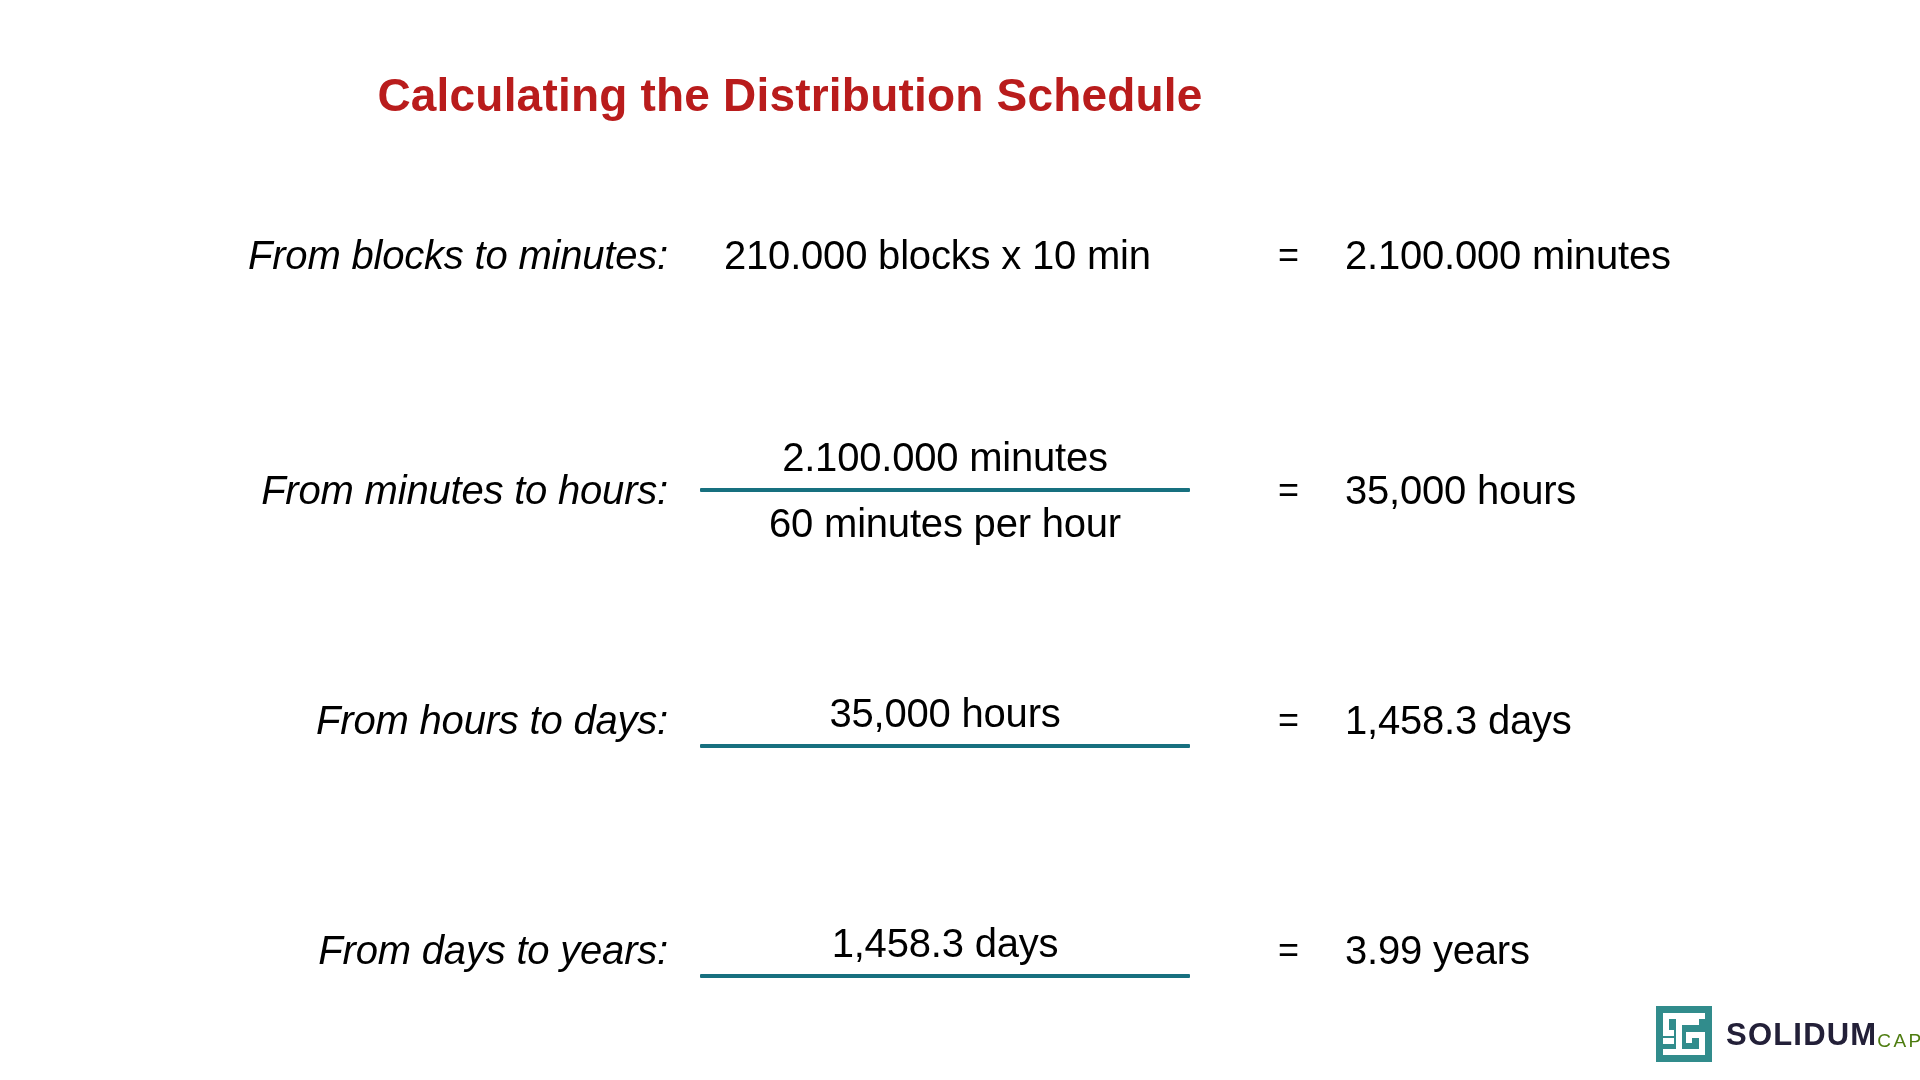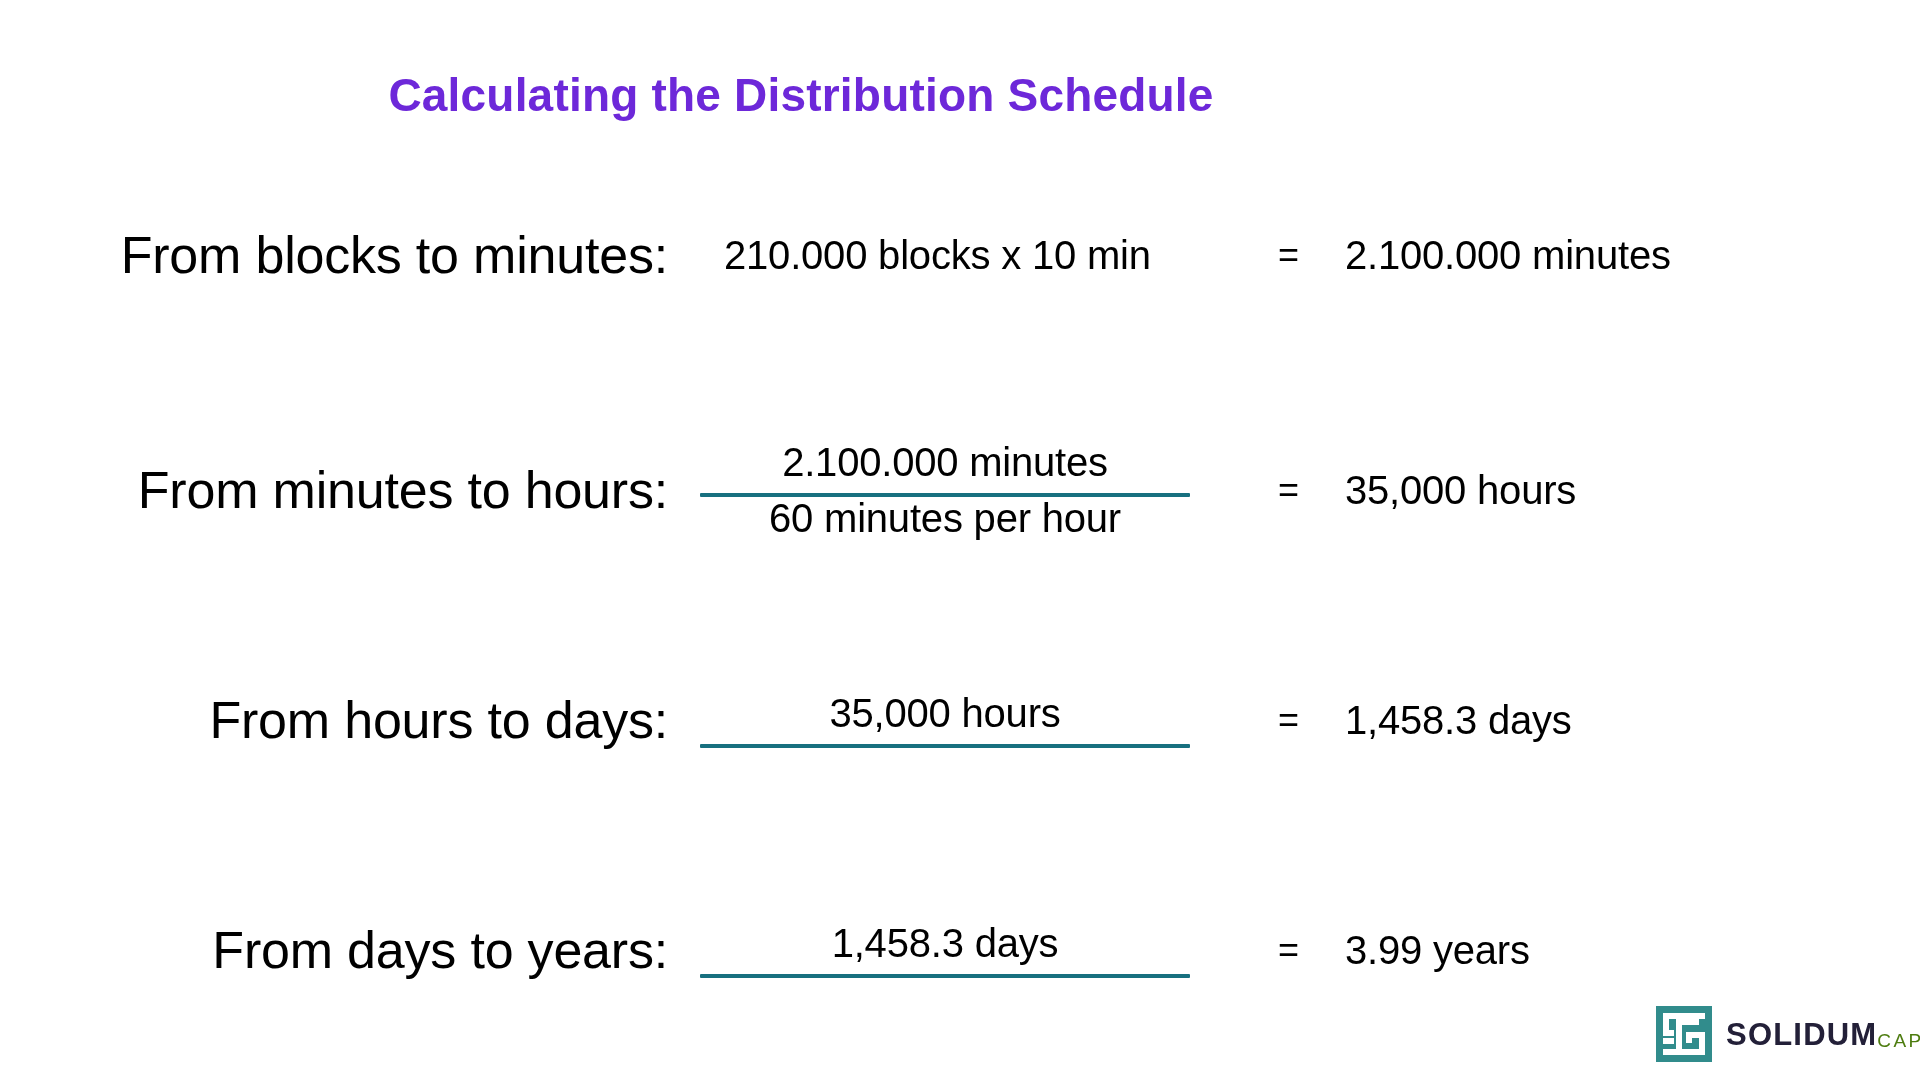--- a/index.html
+++ b/index.html
@@ -13,48 +13,49 @@
     position: relative;
     overflow: hidden;
     font-family: "Liberation Sans", "DejaVu Sans", sans-serif;
     color: #000000;
   }
 
   
   #slide-title {
     position: absolute;
     top: 68px;
-    left: 15px;
+    left: 4px;
     width: 1572px;
     text-align: center;
     font-size: 46px;
     font-weight: 700;
     letter-spacing: 0.2px;
-    color: #6d28d9;
+    color: #b91c1c;
     white-space: nowrap;
   }
 
   
   .calc-row {
     position: absolute;
     left: 0;
     width: 1920px;
     height: 0;
   }
 
   
   .row-label {
     position: absolute;
     right: 1252px;          
     transform: translateY(-50%);
-    font-size: 52px;
+    font-size: 40px;
     font-weight: 400;
     white-space: nowrap;
     text-align: right;
     letter-spacing: -0.2px;
+    font-style: italic;
   }
 
   
   .row-expression {
     position: absolute;
     left: 724px;
     transform: translateY(-50%);
     font-size: 40px;
     font-weight: 400;
     white-space: nowrap;
@@ -70,21 +71,21 @@
     text-align: center;
   }
   .frac-num, .frac-den {
     font-size: 40px;
     font-weight: 400;
     white-space: nowrap;
     line-height: 1.05;
     letter-spacing: -0.2px;
   }
   .frac-num { padding-bottom: 10px; }
-  .frac-den { padding-top: 0; }
+  .frac-den { padding-top: 10px; }
   .frac-bar {
     height: 4px;
     background: #17707f;
     width: 100%;
     border-radius: 1px;
   }
 
   
   .row-equals {
     position: absolute;

